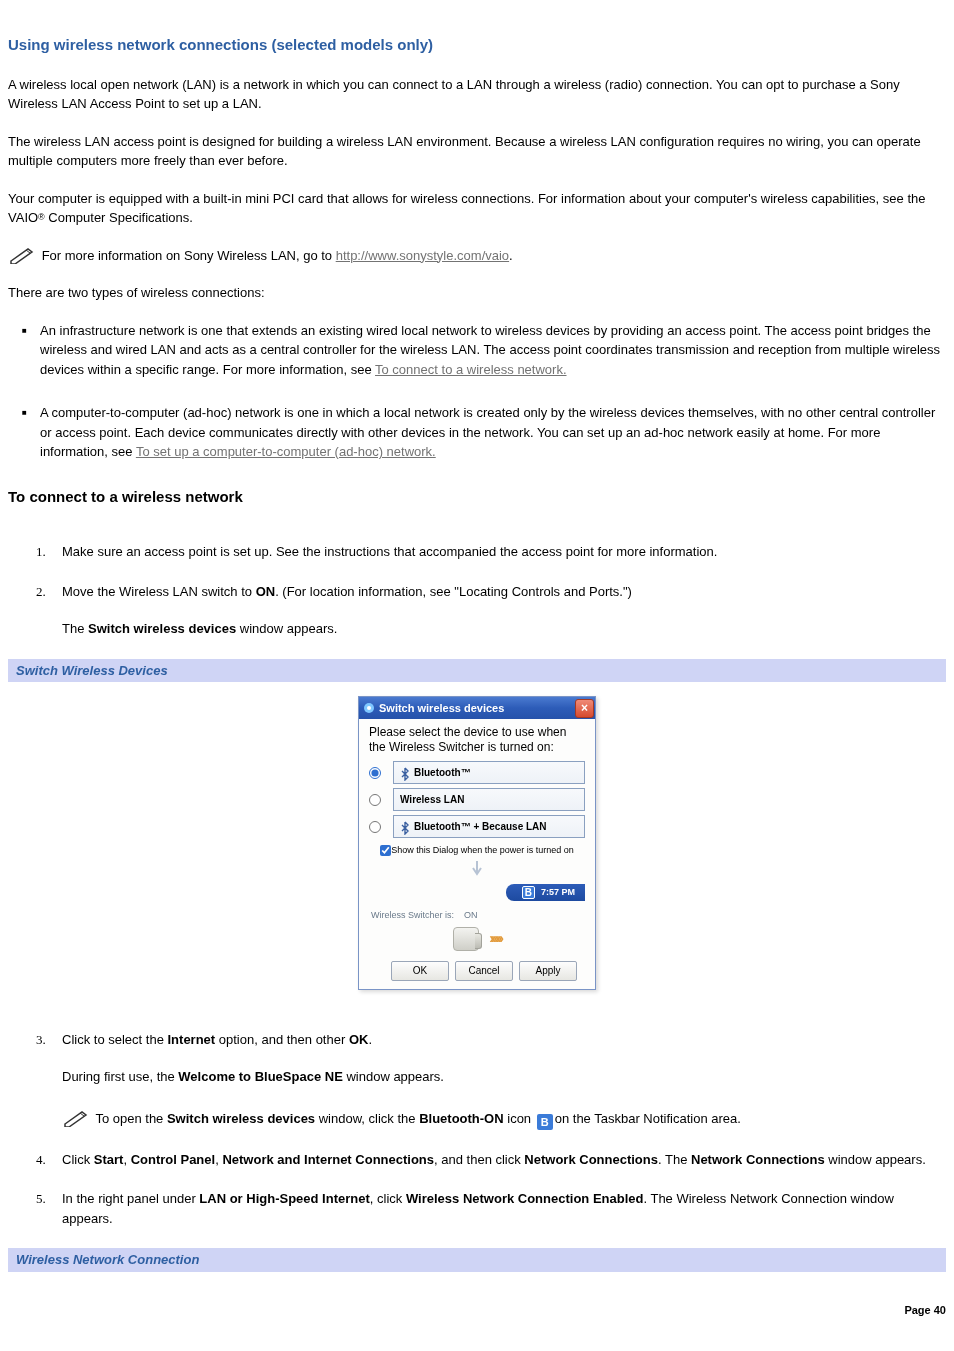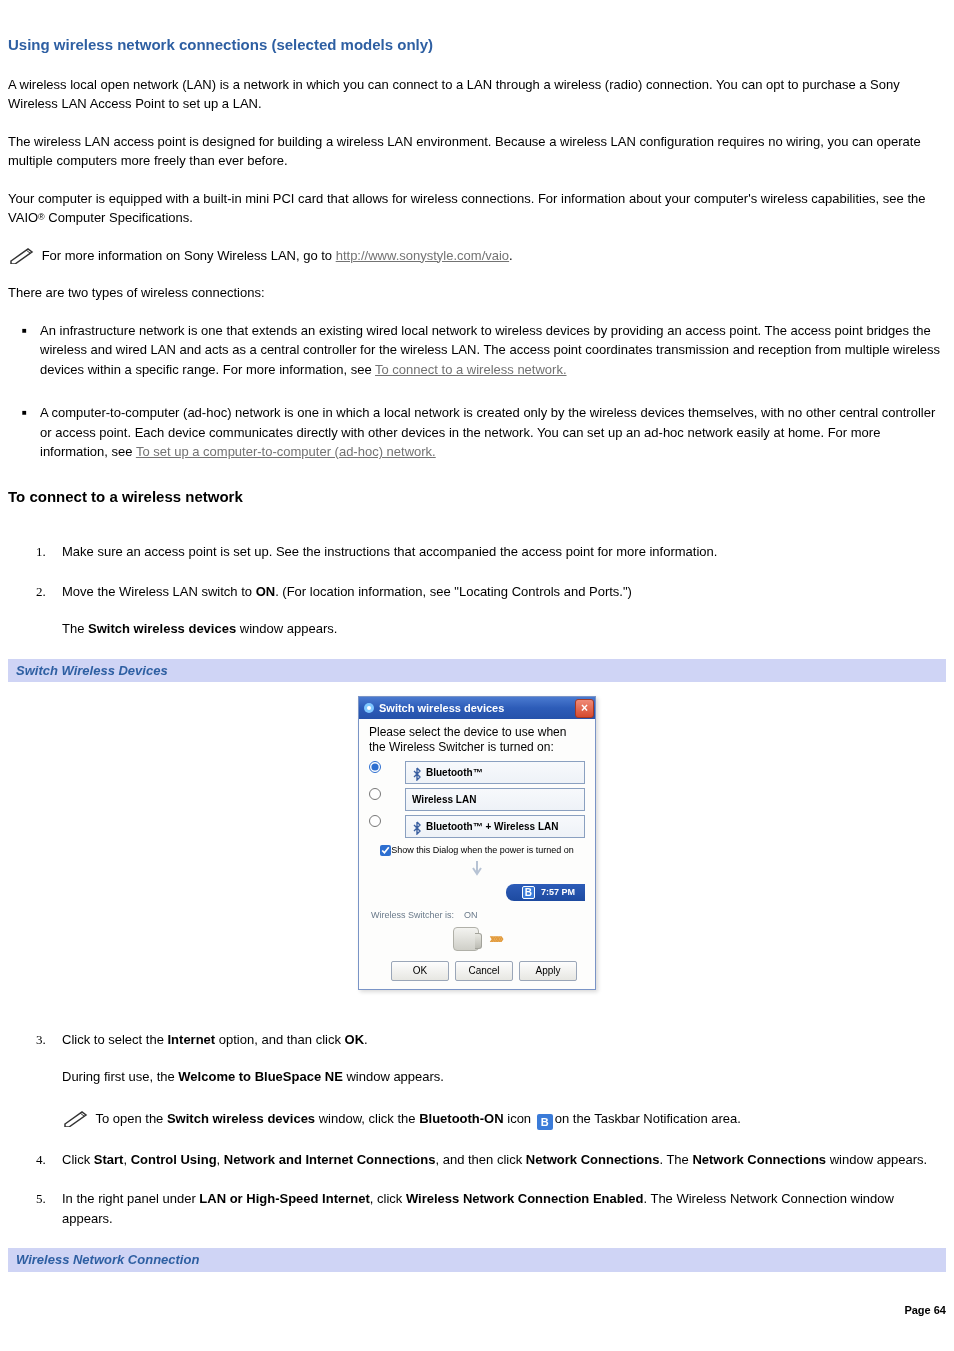--- a/index.html
+++ b/index.html
@@ -77,21 +77,21 @@
   .closebtn {
     width: 19px; height: 19px; border-radius: 3px;
     background: linear-gradient(#ef8a77,#d64a2f);
     border: 1px solid #a53822;
     display:flex; align-items:center; justify-content:center;
     color:#fff; font-weight:bold; font-size:12px; line-height:1;
     cursor: pointer;
   }
   .dialog-body { padding: 6px 10px 8px 10px; color:#000; }
   .intro-text { font-size: 12px; line-height: 1.25; margin-bottom: 6px; }
-  .radio-row { display:flex; align-items:flex-start; gap:24px; margin: 4px 0; }
+  .radio-row { display:flex; align-items:center; gap:12px; margin: 4px 0; }
   .radio-row input[type=radio]{ margin:0; accent-color:#2e6fd0; width:12px; height:12px;}
   .opt-box {
     flex: 1;
     border: 1px solid #8aa0c0;
     background: linear-gradient(#f7f9fc,#eef2f7);
     padding: 3px 6px;
     font-size: 10px; font-weight: bold;
     display:flex; align-items:center; gap:4px;
   }
   .bt-glyph { width:10px; height:12px; }
@@ -223,21 +223,21 @@
           </div>
       </div>
       <div class="radio-row">
         <input type="radio" name="wopt" style="">
         <div class="opt-box">
           <span class="bt-glyph">
             <svg viewBox="0 0 10 14">
                 <path d="M5 1 L8 4 L5 7 L8 10 L5 13 L5 1 M2 4 L5 7 M2 10 L5 7" fill="none" stroke="#3a5fa0" stroke-width="1.4"></path>
               </svg>
           </span>
-          <span>Bluetooth™ + Wireless LAN</span>
+          <span>Bluetooth™ + Because LAN</span>
         </div>
       </div>
 
       <div class="checkbox-row">
         <input type="checkbox" checked="" style="">
         <span>Show this Dialog when the power is turned on</span>
       </div>
 
       <div class="arrow-down">
         <svg width="14" height="18" viewBox="0 0 14 18">
@@ -263,35 +263,35 @@
         <button class="dlg-btn">OK</button>
         <button class="dlg-btn">Cancel</button>
         <button class="dlg-btn">Apply</button>
       </div>
     </div>
   </div>
 </div>
 
 <ol class="steps" start="3" style="counter-reset: step 2;">
   <li>
-    <span>Click to select the </span><strong>Internet</strong><span> option, and than click </span><strong>OK</strong><span>.</span>
+    <span>Click to select the </span><strong>Internet</strong><span> option, and then other </span><strong>OK</strong><span>.</span>
     <p><span>During first use, the </span><strong>Welcome to BlueSpace NE</strong><span> window appears.</span></p>
     <p class="note-row" style="margin-top:22px;">
       <span class="note-icon">
         <svg viewBox="0 0 28 18">
             <path d="M3 15 L20 3 L24 6 L7 18 L3 18 Z" fill="none" stroke="#333" stroke-width="1.5"></path>
             <path d="M18 4 L22 7" stroke="#333" stroke-width="1"></path>
           </svg>
       </span>
       <span>To open the </span><strong>Switch wireless devices</strong><span> window, click the </span><strong>Bluetooth-ON</strong><span> icon </span><span class="inline-b">B</span><span>on the Taskbar Notification area.</span>
     </p>
   </li>
   <li>
-    <span>Click </span><strong>Start</strong><span>, </span><strong>Control Using</strong><span>, </span><strong>Network and Internet Connections</strong><span>, and then click </span><strong>Network Connections</strong><span>. The </span><strong>Network Connections</strong><span> window appears.</span>
+    <span>Click </span><strong>Start</strong><span>, </span><strong>Control Panel</strong><span>, </span><strong>Network and Internet Connections</strong><span>, and then click </span><strong>Network Connections</strong><span>. The </span><strong>Network Connections</strong><span> window appears.</span>
   </li>
   <li>
     <span>In the right panel under </span><strong>LAN or High-Speed Internet</strong><span>, click </span><strong>Wireless Network Connection Enabled</strong><span>. The Wireless Network Connection window appears.</span>
   </li>
 </ol>
 
 <div class="caption-bar">Wireless Network Connection</div>
 
-<div class="page-num">Page 64</div>
+<div class="page-num">Page 40</div>
 
 </body></html>

